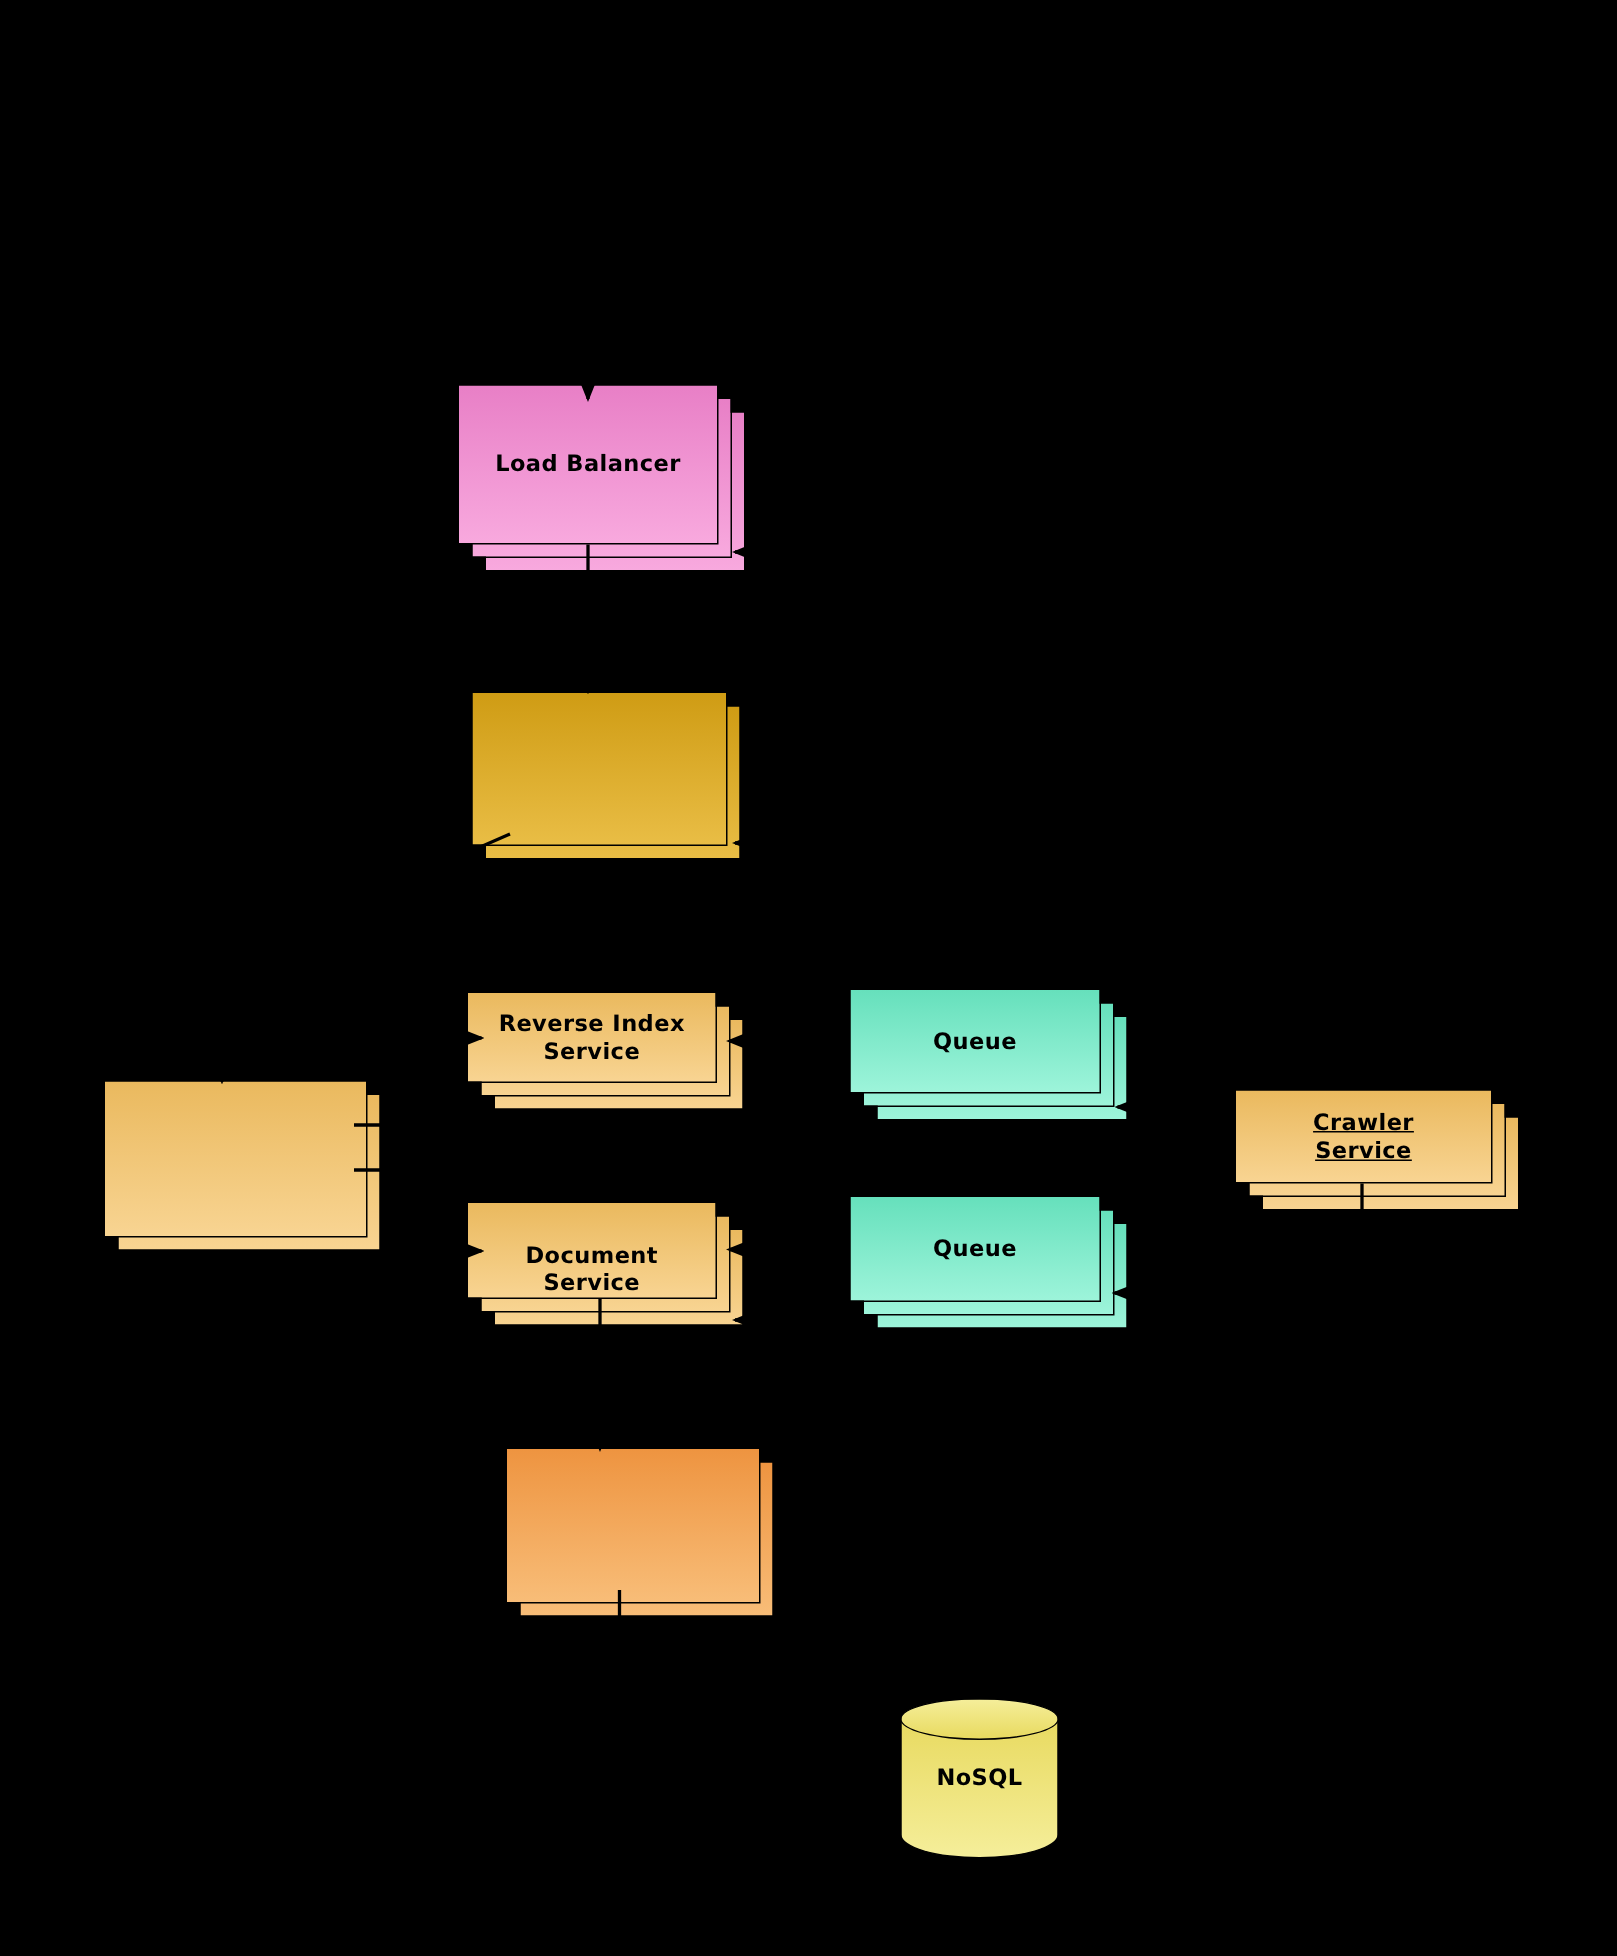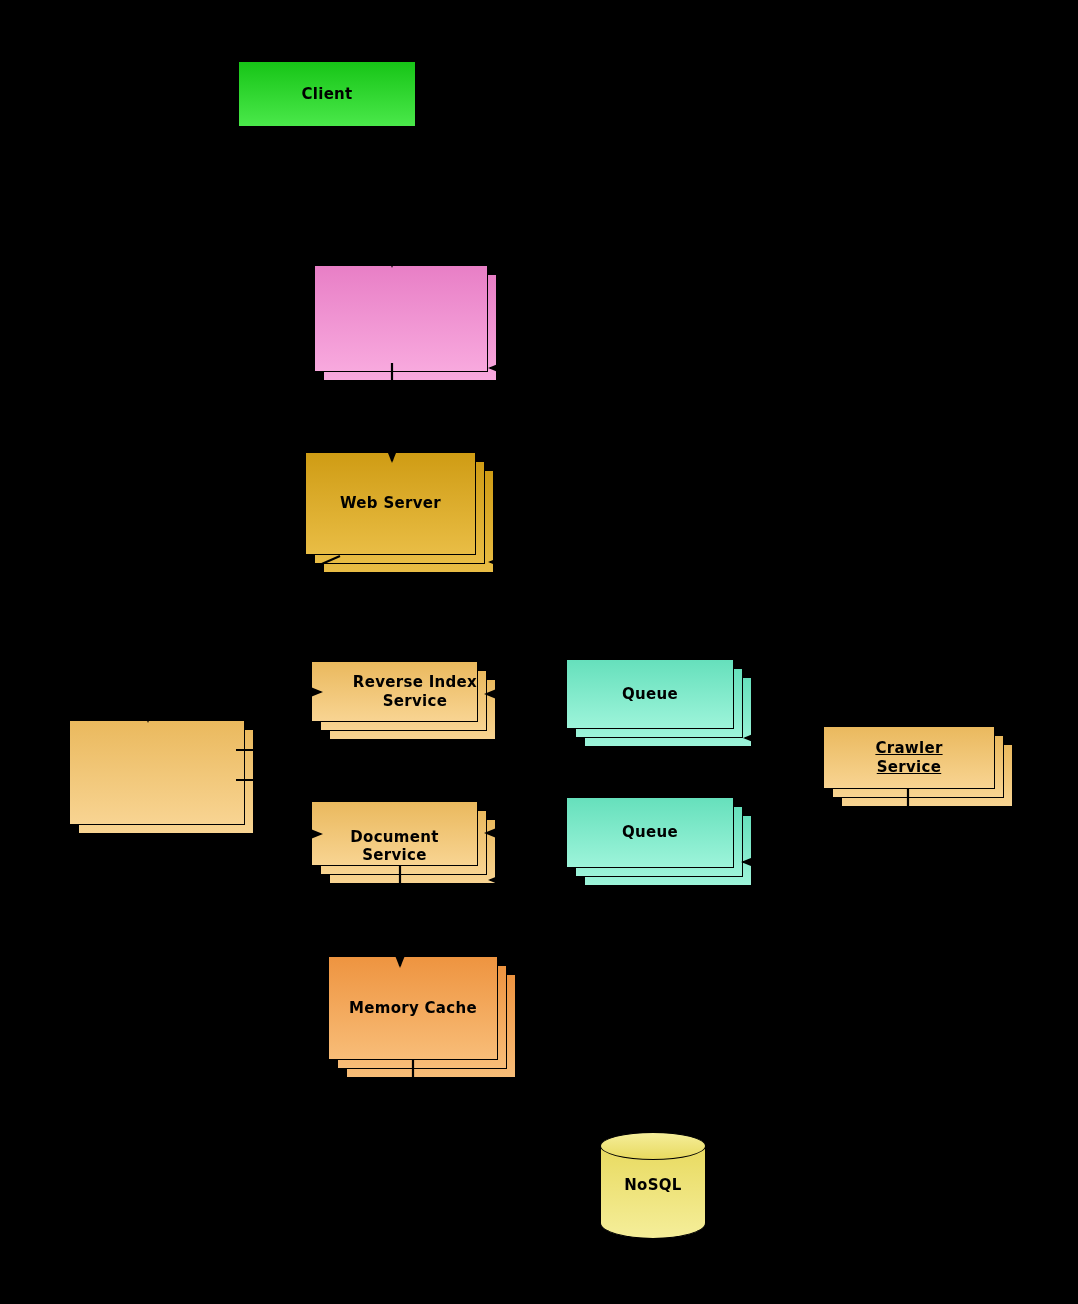--- a/index.html
+++ b/index.html
@@ -62,35 +62,32 @@
     position: absolute;
     left: 0; top: 0;
     pointer-events: none;
   }
 </style>
 </head>
 <body>
 
 <div class="canvas">
   <div id="node-layer">
-      <div class="node" style="left: 238px; top: 61px; width: 178px; height: 66px; background: linear-gradient(rgb(23, 197, 23), rgb(74, 232, 74));">
-        <span class="label">Client</span>
-      </div>
       <div class="node" style="left: 323px; top: 274px; width: 174px; height: 107px; background: linear-gradient(rgb(232, 127, 198), rgb(248, 169, 222));"></div>
       <div class="node" style="left: 314px; top: 265px; width: 174px; height: 107px; background: linear-gradient(rgb(232, 127, 198), rgb(248, 169, 222));"></div>
+      <div class="node" style="left: 305px; top: 256px; width: 174px; height: 107px; background: linear-gradient(rgb(232, 127, 198), rgb(248, 169, 222));">
+        <span class="label">Load Balancer</span>
+      </div>
       <div class="node" style="left: 323px; top: 470px; width: 171px; height: 103px; background: linear-gradient(rgb(207, 156, 20), rgb(233, 189, 69));"></div>
       <div class="node" style="left: 314px; top: 461px; width: 171px; height: 103px; background: linear-gradient(rgb(207, 156, 20), rgb(233, 189, 69));"></div>
-      <div class="node" style="left: 305px; top: 452px; width: 171px; height: 103px; background: linear-gradient(rgb(207, 156, 20), rgb(233, 189, 69));">
-        <span class="label">Web Server</span>
-      </div>
       <div class="node" style="left: 78px; top: 729px; width: 176px; height: 105px; background: linear-gradient(rgb(234, 185, 94), rgb(248, 212, 146));"></div>
       <div class="node" style="left: 69px; top: 720px; width: 176px; height: 105px; background: linear-gradient(rgb(234, 185, 94), rgb(248, 212, 146));"></div>
       <div class="node" style="left: 329px; top: 679px; width: 167px; height: 61px; background: linear-gradient(rgb(234, 185, 94), rgb(248, 212, 146));"></div>
       <div class="node" style="left: 320px; top: 670px; width: 167px; height: 61px; background: linear-gradient(rgb(234, 185, 94), rgb(248, 212, 146));"></div>
-      <div class="node" style="left: 311px; top: 661px; width: 167px; height: 61px; background: linear-gradient(rgb(234, 185, 94), rgb(248, 212, 146)); justify-content: flex-end;">
+      <div class="node" style="left: 311px; top: 661px; width: 167px; height: 61px; background: linear-gradient(rgb(234, 185, 94), rgb(248, 212, 146));">
         <span class="label">Reverse Index
 Service</span>
       </div>
       <div class="node" style="left: 329px; top: 819px; width: 167px; height: 65px; background: linear-gradient(rgb(234, 185, 94), rgb(248, 212, 146));"></div>
       <div class="node" style="left: 320px; top: 810px; width: 167px; height: 65px; background: linear-gradient(rgb(234, 185, 94), rgb(248, 212, 146));"></div>
       <div class="node" style="left: 311px; top: 801px; width: 167px; height: 65px; background: linear-gradient(rgb(234, 185, 94), rgb(248, 212, 146)); align-items: flex-end;">
         <span class="label">Document
 Service</span>
       </div>
       <div class="node" style="left: 584px; top: 677px; width: 168px; height: 70px; background: linear-gradient(rgb(102, 224, 188), rgb(157, 244, 218));"></div>
@@ -104,23 +101,20 @@
         <span class="label">Queue</span>
       </div>
       <div class="node" style="left: 841px; top: 744px; width: 172px; height: 63px; background: linear-gradient(rgb(234, 185, 94), rgb(248, 212, 146));"></div>
       <div class="node" style="left: 832px; top: 735px; width: 172px; height: 63px; background: linear-gradient(rgb(234, 185, 94), rgb(248, 212, 146));"></div>
       <div class="node" style="left: 823px; top: 726px; width: 172px; height: 63px; background: linear-gradient(rgb(234, 185, 94), rgb(248, 212, 146)); text-decoration: underline;">
         <span class="label">Crawler
 Service</span>
       </div>
       <div class="node" style="left: 346px; top: 974px; width: 170px; height: 104px; background: linear-gradient(rgb(238, 148, 64), rgb(248, 189, 120));"></div>
       <div class="node" style="left: 337px; top: 965px; width: 170px; height: 104px; background: linear-gradient(rgb(238, 148, 64), rgb(248, 189, 120));"></div>
-      <div class="node" style="left: 328px; top: 956px; width: 170px; height: 104px; background: linear-gradient(rgb(238, 148, 64), rgb(248, 189, 120));">
-        <span class="label">Memory Cache</span>
-      </div>
       <div class="node cylinder" style="left: 600px; top: 1132px; width: 106px; height: 107px;">
         <div class="cyl-body" style="background: linear-gradient(rgb(232, 218, 96), rgb(245, 238, 154));"></div>
         <div class="cyl-top" style="background: linear-gradient(rgb(245, 238, 154), rgb(232, 218, 96));"></div>
         <span class="label">NoSQL</span>
       </div>
     </div>
   <svg id="edge-layer" class="edges" width="1078" height="1304" viewBox="0 0 1078 1304">
     <defs>
       <marker id="arrow" viewBox="0 0 10 8" refX="9" refY="4" markerWidth="9" markerHeight="7.2" orient="auto-start-reverse">
         <path d="M0,0 L10,4 L0,8 Z" fill="#000000"></path>

